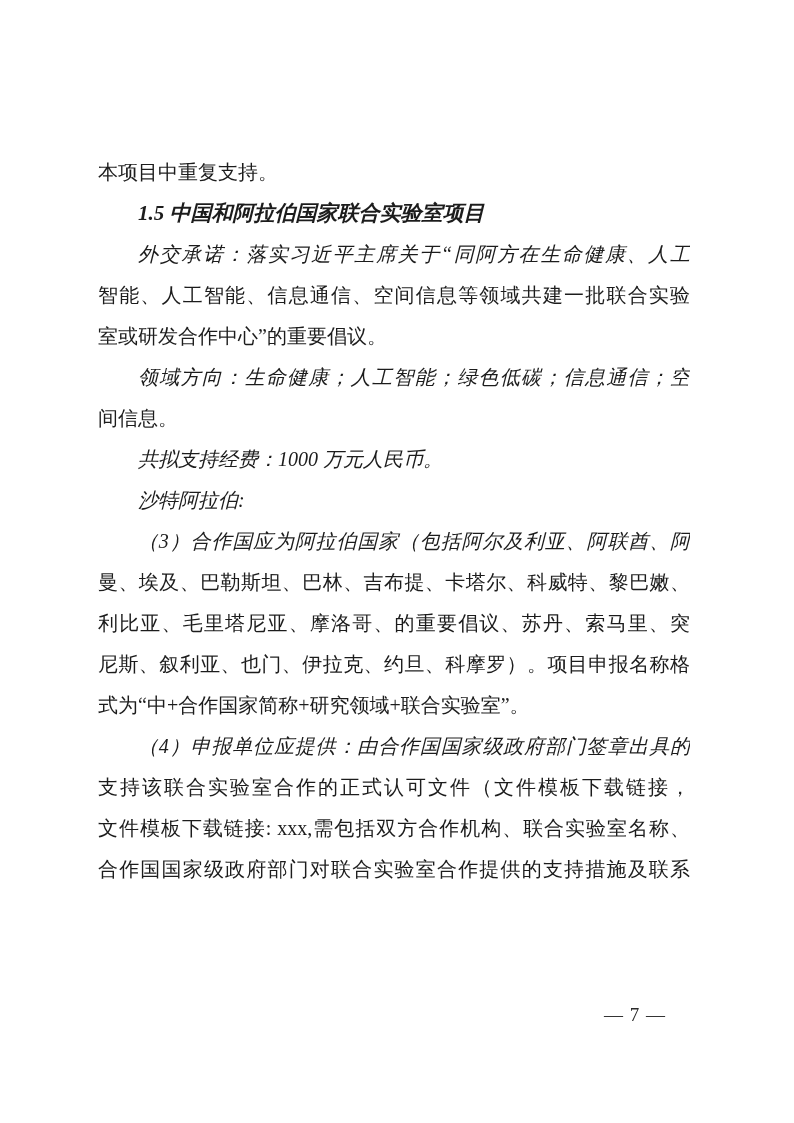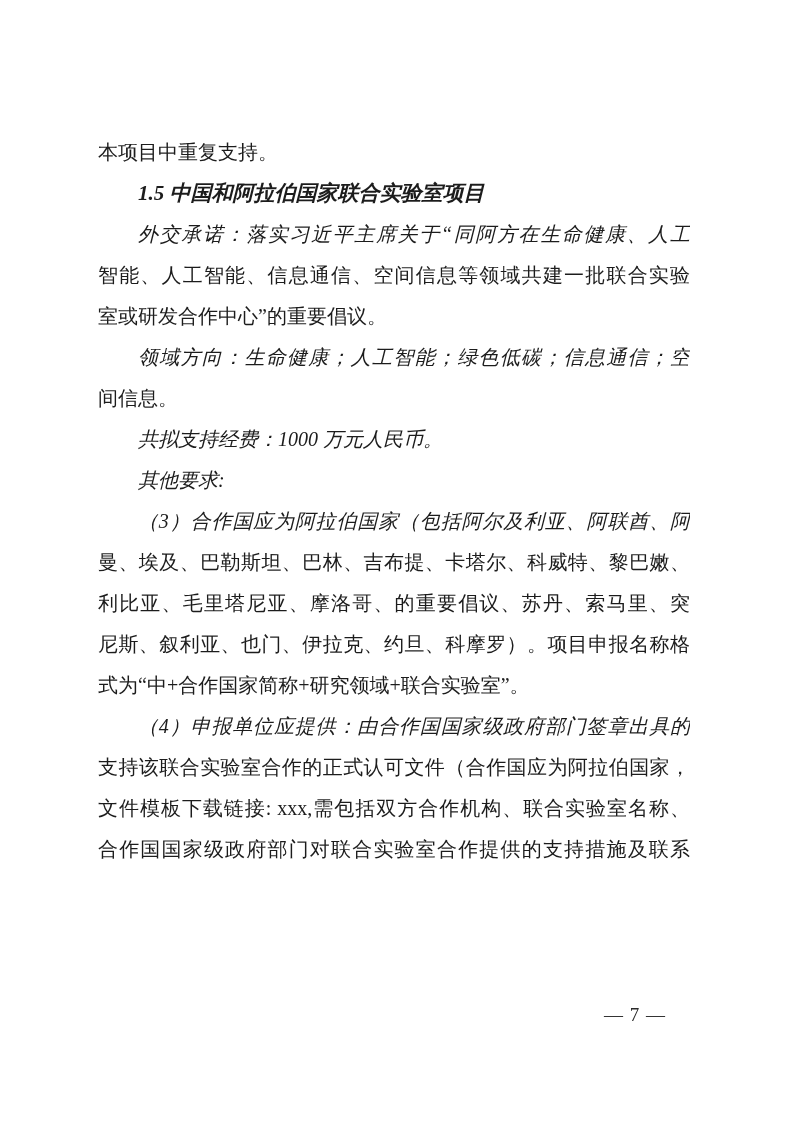--- a/index.html
+++ b/index.html
@@ -11,21 +11,21 @@
     position: relative;
     width: 794px;
     height: 1123px;
     background: #ffffff;
     overflow: hidden;
     font-family: "Liberation Serif", "DejaVu Serif", serif;
   }
   .content {
     position: absolute;
     left: 98px;
-    top: 132px;
+    top: 152px;
     width: 592px;
   }
   .tline {
     font-size: 20px;
     height: 41px;
     line-height: 41px;
     color: #1c1c1c;
     overflow: hidden;
     text-align: left;
     white-space: normal;
@@ -58,25 +58,25 @@
 <div class="page">
   <div class="content" id="doc-lines">
       <div class="tline">本项目中重复支持。</div>
       <div class="tline heading indent">1.5 中国和阿拉伯国家联合实验室项目</div>
       <div class="tline indent stretch">外交承诺：落实习近平主席关于“同阿方在生命健康、人工</div>
       <div class="tline stretch">智能、人工智能、信息通信、空间信息等领域共建一批联合实验</div>
       <div class="tline">室或研发合作中心”的重要倡议。</div>
       <div class="tline indent stretch">领域方向：生命健康；人工智能；绿色低碳；信息通信；空</div>
       <div class="tline">间信息。</div>
       <div class="tline indent">共拟支持经费：1000 万元人民币。</div>
-      <div class="tline indent">其他要求:</div>
+      <div class="tline indent">沙特阿拉伯:</div>
       <div class="tline indent stretch">（3）合作国应为阿拉伯国家（包括阿尔及利亚、阿联酋、阿</div>
       <div class="tline stretch">曼、埃及、巴勒斯坦、巴林、吉布提、卡塔尔、科威特、黎巴嫩、</div>
       <div class="tline stretch">利比亚、毛里塔尼亚、摩洛哥、的重要倡议、苏丹、索马里、突</div>
       <div class="tline stretch">尼斯、叙利亚、也门、伊拉克、约旦、科摩罗）。项目申报名称格</div>
       <div class="tline">式为“中+合作国家简称+研究领域+联合实验室”。</div>
       <div class="tline indent stretch">（4）申报单位应提供：由合作国国家级政府部门签章出具的</div>
-      <div class="tline stretch">支持该联合实验室合作的正式认可文件（合作国应为阿拉伯国家，</div>
+      <div class="tline stretch">支持该联合实验室合作的正式认可文件（文件模板下载链接，</div>
       <div class="tline stretch">文件模板下载链接: xxx,需包括双方合作机构、联合实验室名称、</div>
       <div class="tline stretch">合作国国家级政府部门对联合实验室合作提供的支持措施及联系</div>
     </div>
   <div class="footer">— 7 —</div>
 </div>
 
 </body></html>

